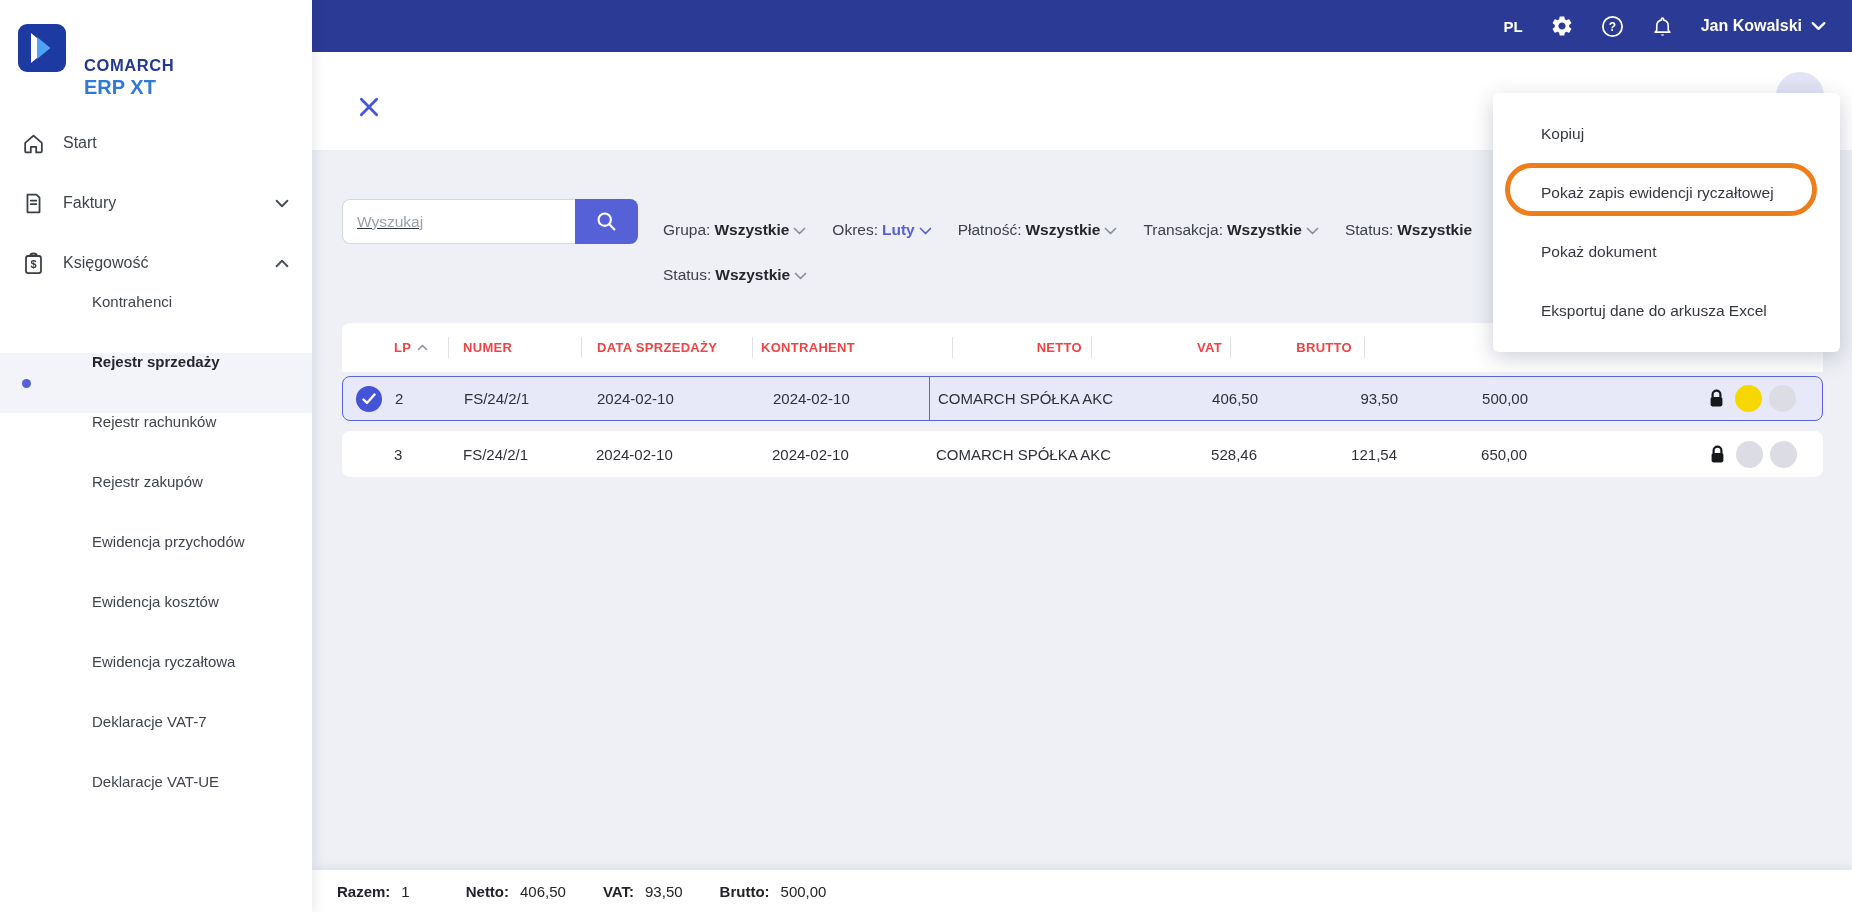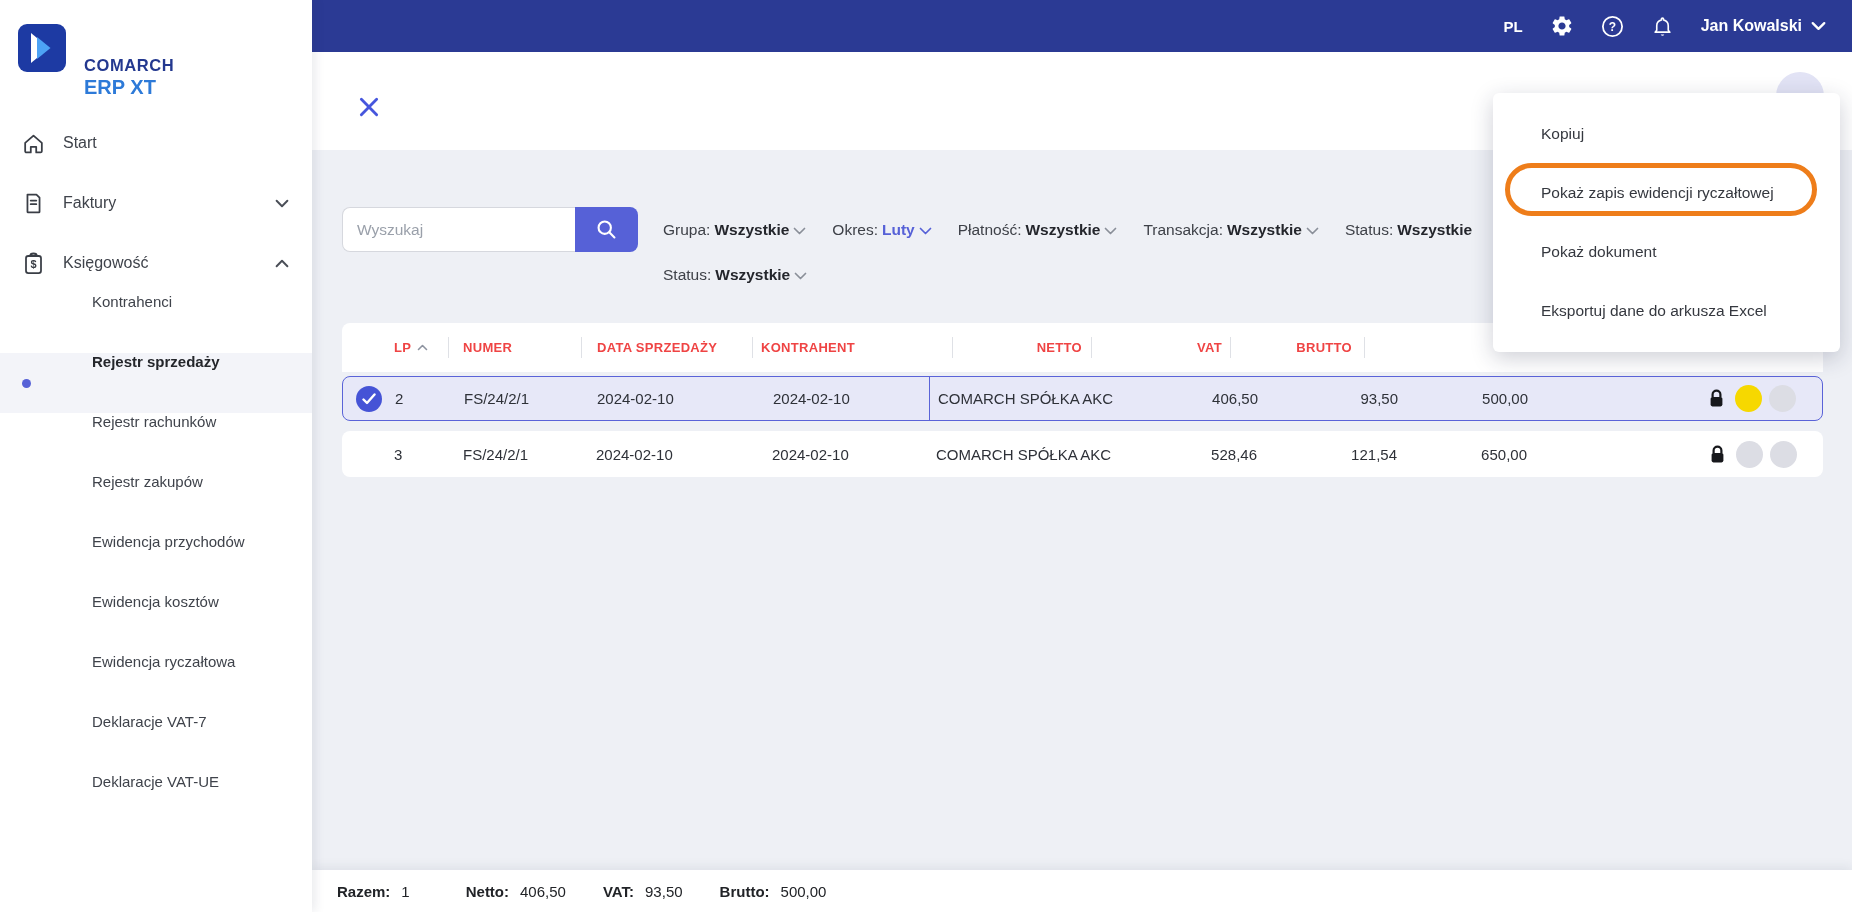--- a/index.html
+++ b/index.html
@@ -36,21 +36,21 @@
   .nav-item .nchev { position:absolute; right:23px; color:#4a4e57; display:flex; }
   .sub-item { height:60px; display:flex; align-items:flex-start; padding-left:92px;
     font-size:15px; color:#3f434b; position:relative; cursor:pointer; }
   .sub-item.active { background:#f3f4f9; font-weight:bold; color:#24262b; }
   .sub-item.active .adot { position:absolute; left:22px; top:26px; width:9px; height:9px;
     border-radius:50%; background:#5661d7; }
   
   .band { position:absolute; left:312px; top:52px; width:1540px; height:98px; background:#fff; z-index:1; }
   .closebtn { position:absolute; left:357px; top:95px; width:26px; height:26px; cursor:pointer; z-index:2; }
   
-  .searchwrap { position:absolute; left:342px; top:207px; display:flex; z-index:2; }
+  .searchwrap { position:absolute; left:342px; top:199px; display:flex; z-index:2;text-decoration:underline; }
   .searchwrap input {
     width:233px; height:45px; border:1px solid #d6d8de; border-right:none;
     border-radius:8px 0 0 8px; padding:0 14px; font-size:15.5px; outline:none;
     font-family:inherit; color:#2e3138; background:#fff;
   }
   .searchwrap input::placeholder { color:#9aa0aa; }
   .searchbtn { width:63px; height:45px; background:#5661d7; border:none; border-radius:0 8px 8px 0;
     display:flex; align-items:center; justify-content:center; cursor:pointer; }
   .filters1 { position:absolute; left:663px; top:207px; height:45px; display:flex; align-items:center; gap:26px; z-index:2; }
   .filters2 { position:absolute; left:663px; top:258px; height:34px; display:flex; align-items:center; z-index:2; }

